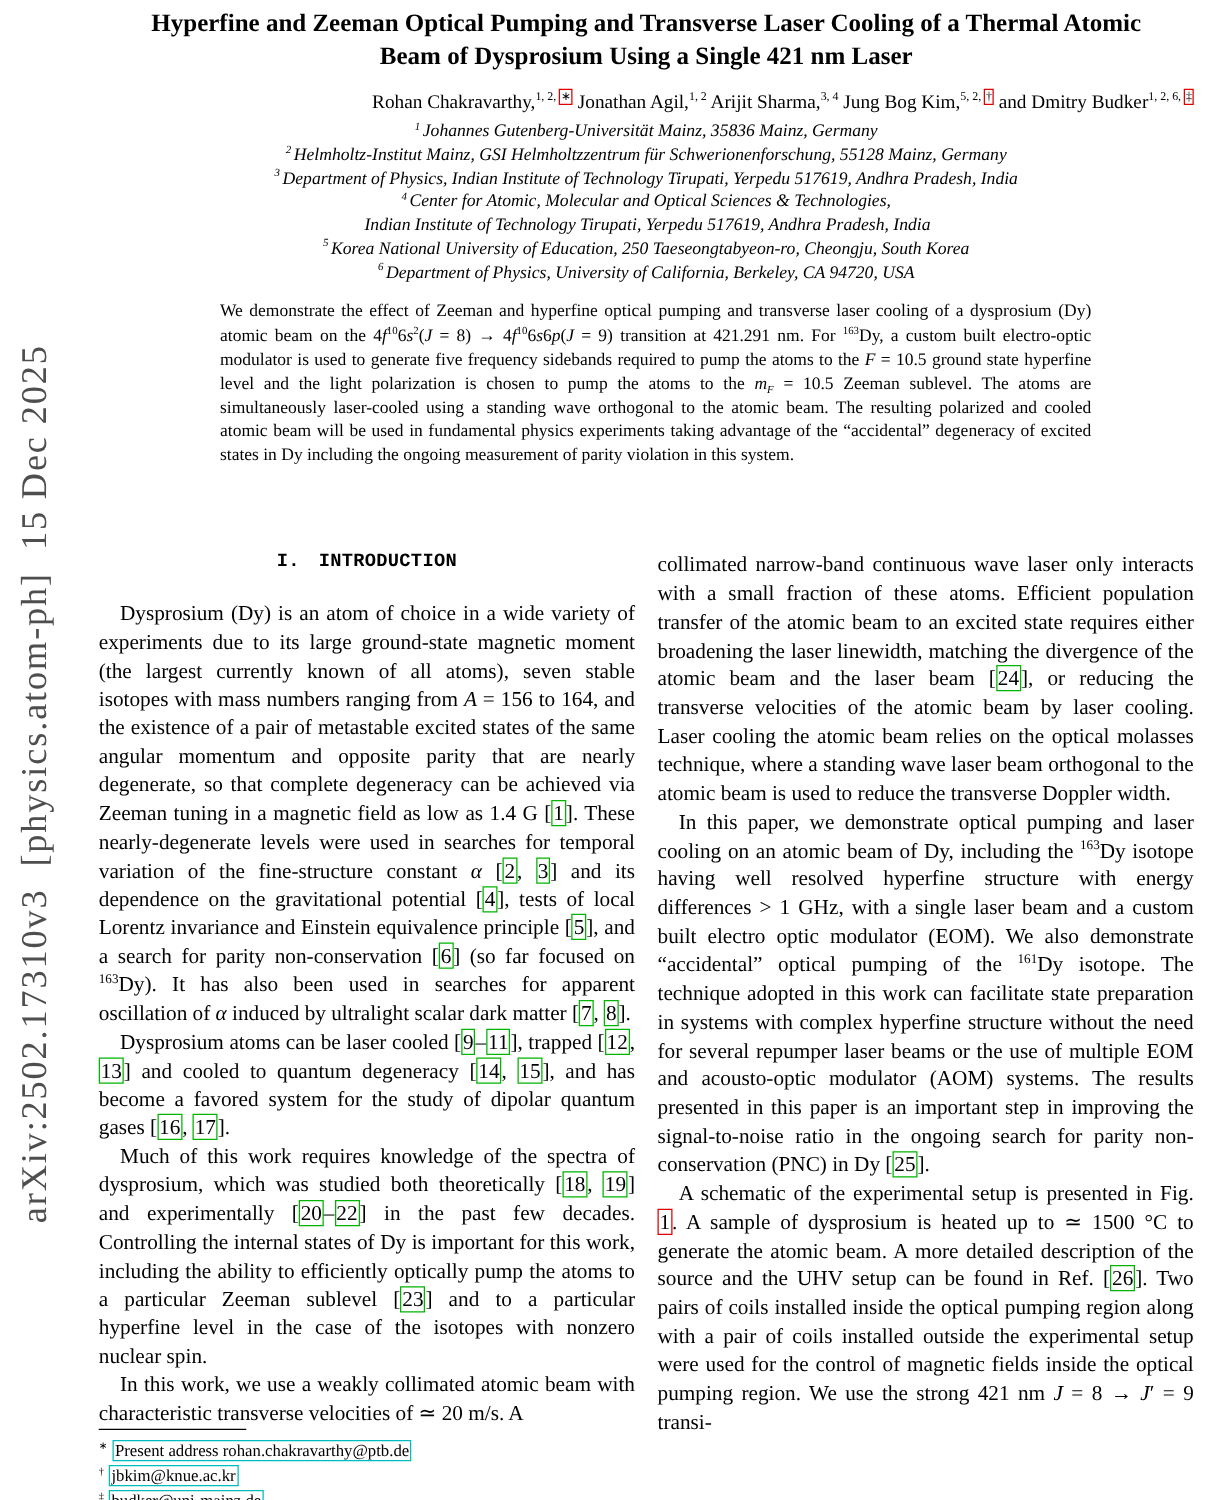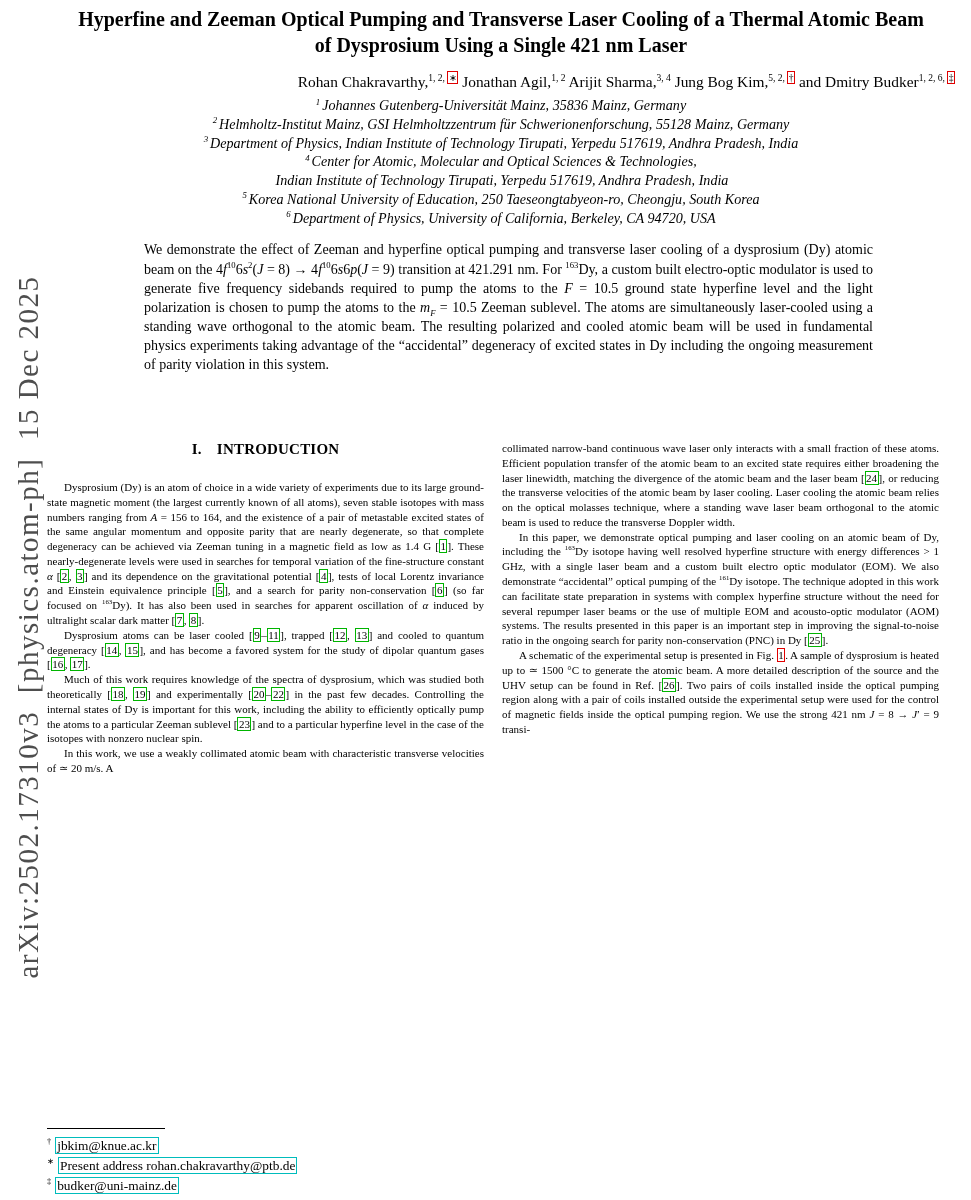--- a/index.html
+++ b/index.html
@@ -7,42 +7,42 @@
   .page {
     position:relative; width:971px; height:1200px; background:#fff;
     font-family:"Liberation Serif", serif; color:#000; overflow:hidden;
   }
   
   .stamp {
     position:absolute; top:627px; left:28px;
     transform:translate(-50%,-50%) rotate(-90deg);
     font-size:29px; color:#4e4e4e; letter-spacing:1.5px; white-space:pre;
   }
-  .content { position:absolute; left:47px; right:16px; top:0; }
+  .content { position:absolute; left:79px; right:16px; top:0; }
   .title {
     text-align:center; font-weight:bold; font-size:20px; line-height:1.28;
     margin-top:7px; padding:0 30px;
   }
   .authors { text-align:right; font-size:15.4px; margin-top:15px; }
   .affils { text-align:center; font-style:italic; font-size:14.1px; line-height:1.33; margin-top:5px; }
   .affil sup { margin-right:2px; }
   .abstract {
     margin:13px 82px 0 97px; font-size:14px; line-height:1.37;
     text-align:justify;
   }
   .columns { position:absolute; top:441px; left:0; right:0; height:759px; display:flex; gap:18px; }
   .col { width:437px; }
   .col-left { display:flex; flex-direction:column; }
   h2.sec {
     text-align:center; font-weight:bold; font-size:15px; letter-spacing:0.2px;
   }
-  h2.sec-intro { margin-bottom:22px; }
+  h2.sec-intro { margin-bottom:22px;font-family:Liberation Mono, monospace; }
   h2.sec-setup { margin-top:30px; margin-bottom:25px; }
   .p {
-    font-size:11px; line-height:1.345; text-align:justify; text-indent:17px;
+    font-size:17px; line-height:1.345; text-align:justify; text-indent:17px;
     hyphens:auto; -webkit-hyphens:auto;
   }
   .p.noindent { text-indent:0; }
   sup, sub { font-size:0.62em; line-height:0; }
   
   .cite { border:1.2px solid #00b400; padding:0 0.5px; }
   .iref { border:1.2px solid #e00000; padding:0 0.5px; }
   .mail { border:1.2px solid #00bcbc; padding:0 1px; }
   
   .footnote-block { margin-top:auto; padding-bottom:4px; }
@@ -79,22 +79,22 @@
 
       <div class="col col-left">
         <h2 class="sec sec-intro">I. INTRODUCTION</h2>
         <p class="p">Dysprosium (Dy) is an atom of choice in a wide variety of experiments due to its large ground-state magnetic moment (the largest currently known of all atoms), seven stable isotopes with mass numbers ranging from <i>A</i> = 156 to 164, and the existence of a pair of metastable excited states of the same angular momentum and opposite parity that are nearly degenerate, so that complete degeneracy can be achieved via Zeeman tuning in a magnetic field as low as 1.4 G [<span class="cite">1</span>]. These nearly-degenerate levels were used in searches for temporal variation of the fine-structure constant <i>α</i> [<span class="cite">2</span>, <span class="cite">3</span>] and its dependence on the gravitational potential [<span class="cite">4</span>], tests of local Lorentz invariance and Einstein equivalence principle [<span class="cite">5</span>], and a search for parity non-conservation [<span class="cite">6</span>] (so far focused on <sup>163</sup>Dy). It has also been used in searches for apparent oscillation of <i>α</i> induced by ultralight scalar dark matter [<span class="cite">7</span>, <span class="cite">8</span>].</p>
         <p class="p">Dysprosium atoms can be laser cooled [<span class="cite">9</span>–<span class="cite">11</span>], trapped [<span class="cite">12</span>, <span class="cite">13</span>] and cooled to quantum degeneracy [<span class="cite">14</span>, <span class="cite">15</span>], and has become a favored system for the study of dipolar quantum gases [<span class="cite">16</span>, <span class="cite">17</span>].</p>
         <p class="p">Much of this work requires knowledge of the spectra of dysprosium, which was studied both theoretically [<span class="cite">18</span>, <span class="cite">19</span>] and experimentally [<span class="cite">20</span>–<span class="cite">22</span>] in the past few decades. Controlling the internal states of Dy is important for this work, including the ability to efficiently optically pump the atoms to a particular Zeeman sublevel [<span class="cite">23</span>] and to a particular hyperfine level in the case of the isotopes with nonzero nuclear spin.</p>
         <p class="p">In this work, we use a weakly collimated atomic beam with characteristic transverse velocities of ≃ 20 m/s. A</p>
 
         <div class="footnote-block">
           <div class="footnote-rule"></div>
+          <div class="footnote"><sup>∗</sup><span><span class="mail">Present address rohan.chakravarthy@ptb.de</span></span></div>
           <div class="footnote"><sup>†</sup><span><span class="mail">jbkim@knue.ac.kr</span></span></div>
-          <div class="footnote"><sup>∗</sup><span><span class="mail">Present address rohan.chakravarthy@ptb.de</span></span></div>
           <div class="footnote"><sup>‡</sup><span><span class="mail">budker@uni-mainz.de</span></span></div>
         </div>
       </div>
 
       <div class="col col-right">
         <p class="p noindent">collimated narrow-band continuous wave laser only interacts with a small fraction of these atoms. Efficient population transfer of the atomic beam to an excited state requires either broadening the laser linewidth, matching the divergence of the atomic beam and the laser beam [<span class="cite">24</span>], or reducing the transverse velocities of the atomic beam by laser cooling. Laser cooling the atomic beam relies on the optical molasses technique, where a standing wave laser beam orthogonal to the atomic beam is used to reduce the transverse Doppler width.</p>
         <p class="p">In this paper, we demonstrate optical pumping and laser cooling on an atomic beam of Dy, including the <sup>163</sup>Dy isotope having well resolved hyperfine structure with energy differences &gt; 1 GHz, with a single laser beam and a custom built electro optic modulator (EOM). We also demonstrate “accidental” optical pumping of the <sup>161</sup>Dy isotope. The technique adopted in this work can facilitate state preparation in systems with complex hyperfine structure without the need for several repumper laser beams or the use of multiple EOM and acousto-optic modulator (AOM) systems. The results presented in this paper is an important step in improving the signal-to-noise ratio in the ongoing search for parity non-conservation (PNC) in Dy [<span class="cite">25</span>].</p>
         <p class="p">A schematic of the experimental setup is presented in Fig. <span class="iref">1</span>. A sample of dysprosium is heated up to ≃ 1500 °C to generate the atomic beam. A more detailed description of the source and the UHV setup can be found in Ref. [<span class="cite">26</span>]. Two pairs of coils installed inside the optical pumping region along with a pair of coils installed outside the experimental setup were used for the control of magnetic fields inside the optical pumping region. We use the strong 421 nm <i>J</i> = 8 → <i>J</i>′ = 9 transi-</p>
       </div>
 

